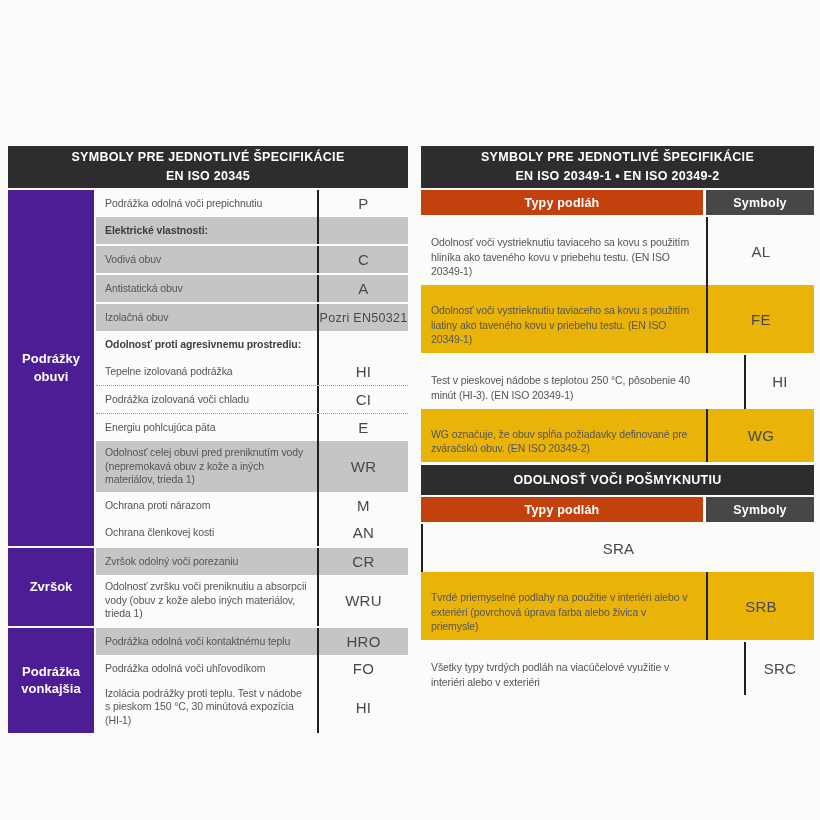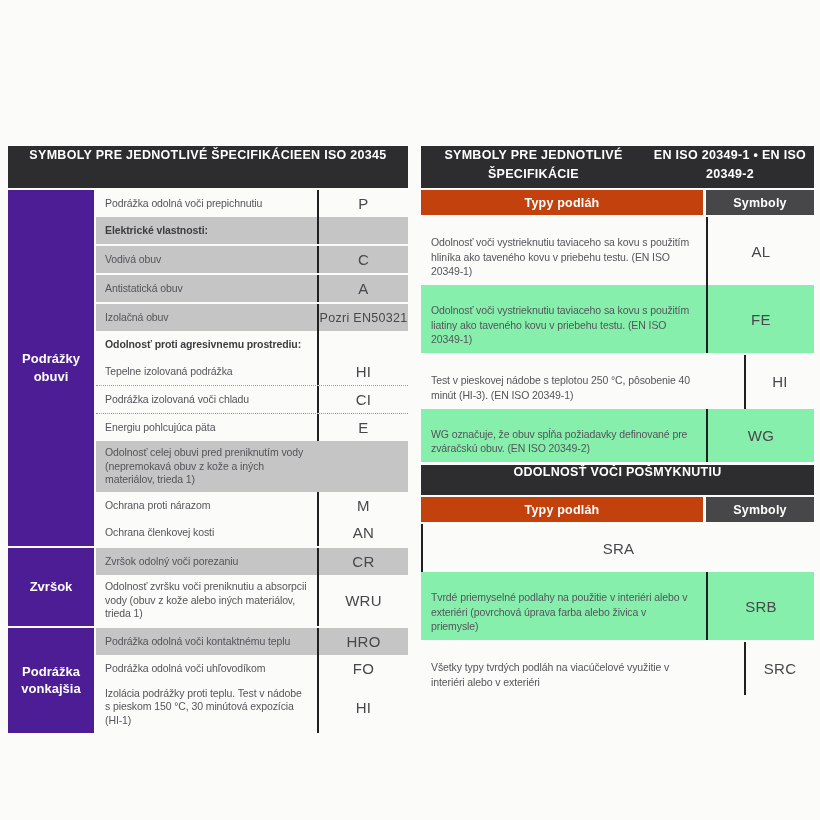--- a/index.html
+++ b/index.html
@@ -11,41 +11,41 @@
   }
   .canvas{position:relative;width:820px;height:820px;overflow:hidden;}
 
   .tbl{position:absolute;}
   #tbl-left{left:8px;top:146px;width:400px;}
   #tbl-r1{left:421px;top:146px;width:393px;}
   #tbl-r2{left:421px;top:465px;width:393px;}
 
   .tbl-header{
     background:#2d2d2f;color:#ffffff;text-align:center;font-weight:bold;
-    display:flex;flex-direction:row;justify-content:center;
+    display:flex;flex-direction:column;justify-content:center;
     letter-spacing:.3px;margin-bottom:2px;
   }
   .hdr-2line{height:42px;font-size:12.5px;line-height:1.5;}
   .hdr-1line{height:30px;font-size:12.5px;}
 
   
   .col-hdr{display:flex;height:25px;margin-bottom:2px;}
   .ch-left{width:282px;background:#c2410c;color:#fff;font-weight:bold;font-size:12.5px;
     display:flex;align-items:center;justify-content:center;margin-right:3px;letter-spacing:.2px;}
   .ch-right{flex:1;background:#47474a;color:#fff;font-weight:bold;font-size:12.5px;
     display:flex;align-items:center;justify-content:center;letter-spacing:.2px;}
 
   
   .r-row{display:flex;min-height:42px;}
   .r-row .desc{width:263px;padding:6px 12px 6px 10px;font-size:10.5px;color:#55555a;
     line-height:1.4;display:flex;flex-direction:column;justify-content:center;letter-spacing:-.1px;margin-top:12px;}
   .r-row .sym{flex:1;border-left:2px solid #202022;display:flex;align-items:center;
     justify-content:center;font-size:15px;color:#48484c;letter-spacing:.3px;}
   #tbl-r2 .r-row{min-height:48px;}
-  .r-row.shade{background:#86efac;}
+  .r-row.shade{background:#eab308;}
   .r-row.sep-white{border-top:2px solid #fbfbfa;gap:38px;}
 
   
   .l-group{display:flex;}
   .l-group + .l-group{margin-top:2px;}
   .g-label{width:86px;margin-right:2px;background:#4c1d95;color:#ffffff;font-weight:bold;
     font-size:13px;line-height:1.35;text-align:center;display:flex;align-items:center;
     justify-content:center;padding:0 6px;box-sizing:border-box;}
   .g-rows{flex:1;display:flex;flex-direction:column;}
   .l-row{display:flex;min-height:27px;}
@@ -104,20 +104,21 @@
             <div class="l-row sep-dotted">
               <div class="desc">Podrážka izolovaná voči chladu</div>
               <div class="sym">CI</div>
             </div>
             <div class="l-row sep-dotted">
               <div class="desc">Energiu pohlcujúca päta</div>
               <div class="sym">E</div>
             </div>
             <div class="l-row shade">
               <div class="desc">Odolnosť celej obuvi pred preniknutím vody (nepremokavá obuv z kože a iných materiálov, trieda 1)</div>
+              <div class="sym">WR</div>
             </div>
             <div class="l-row">
               <div class="desc">Ochrana proti nárazom</div>
               <div class="sym">M</div>
             </div>
             <div class="l-row">
               <div class="desc">Ochrana členkovej kosti</div>
               <div class="sym">AN</div>
             </div>
           </div>

